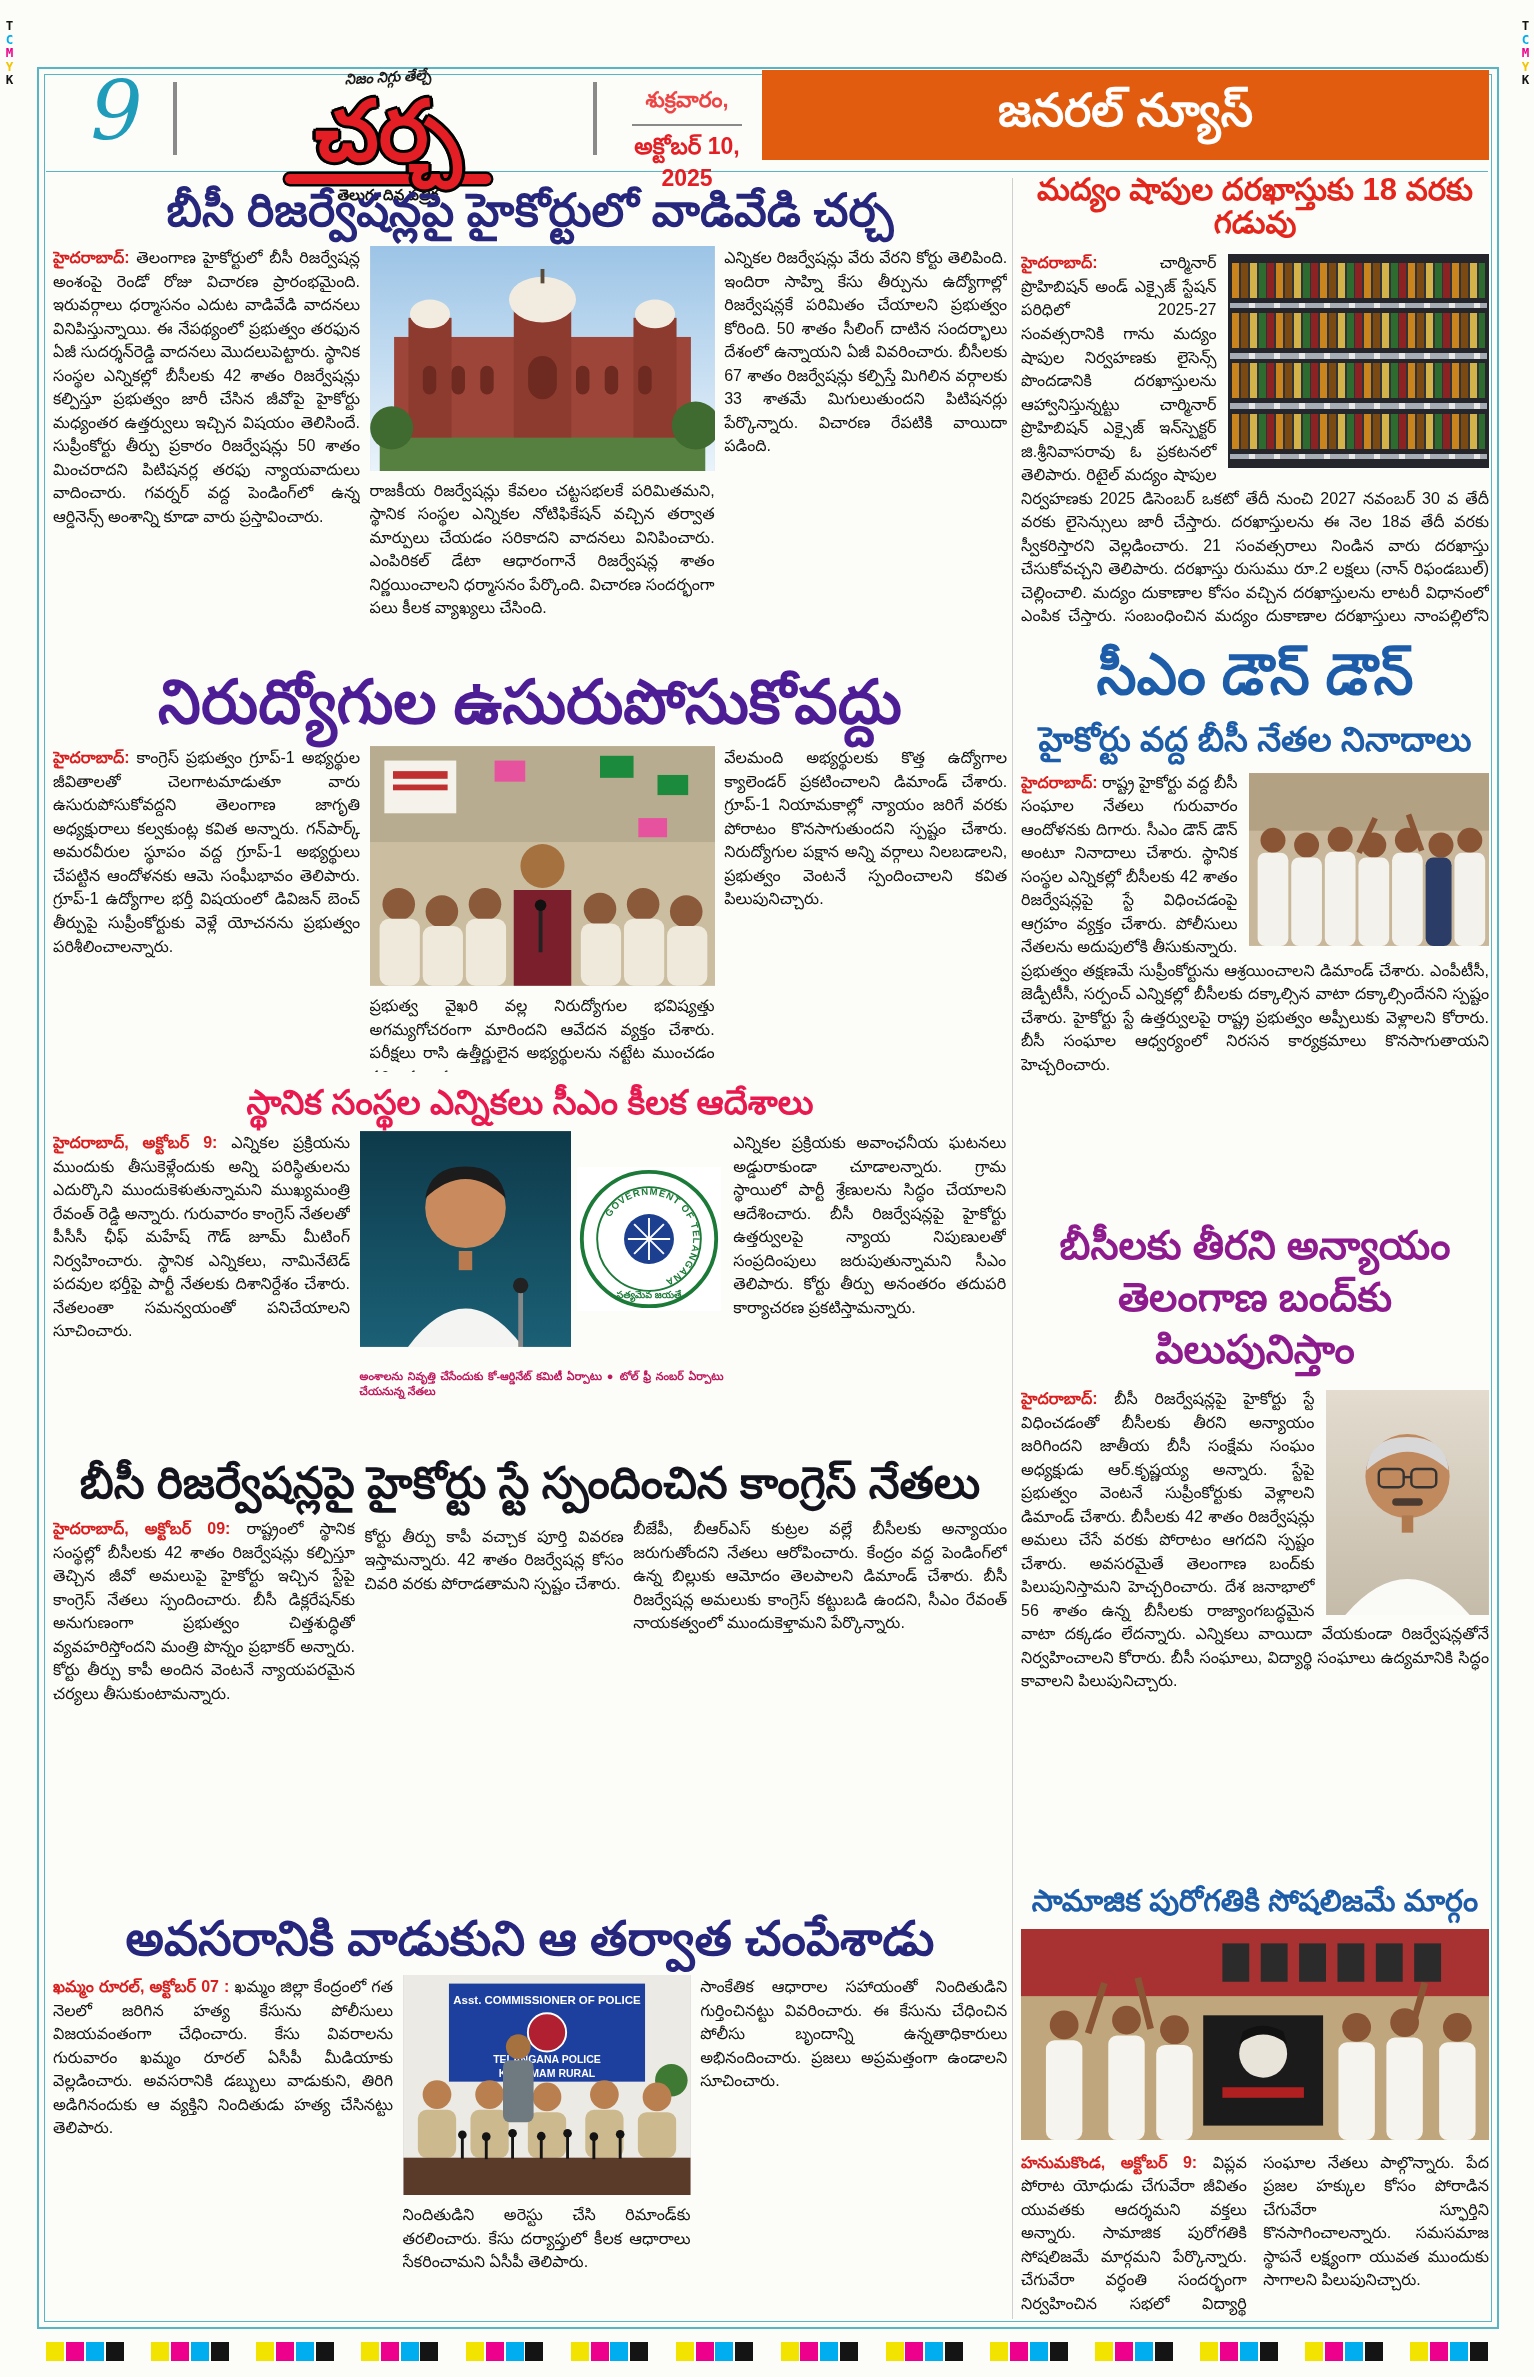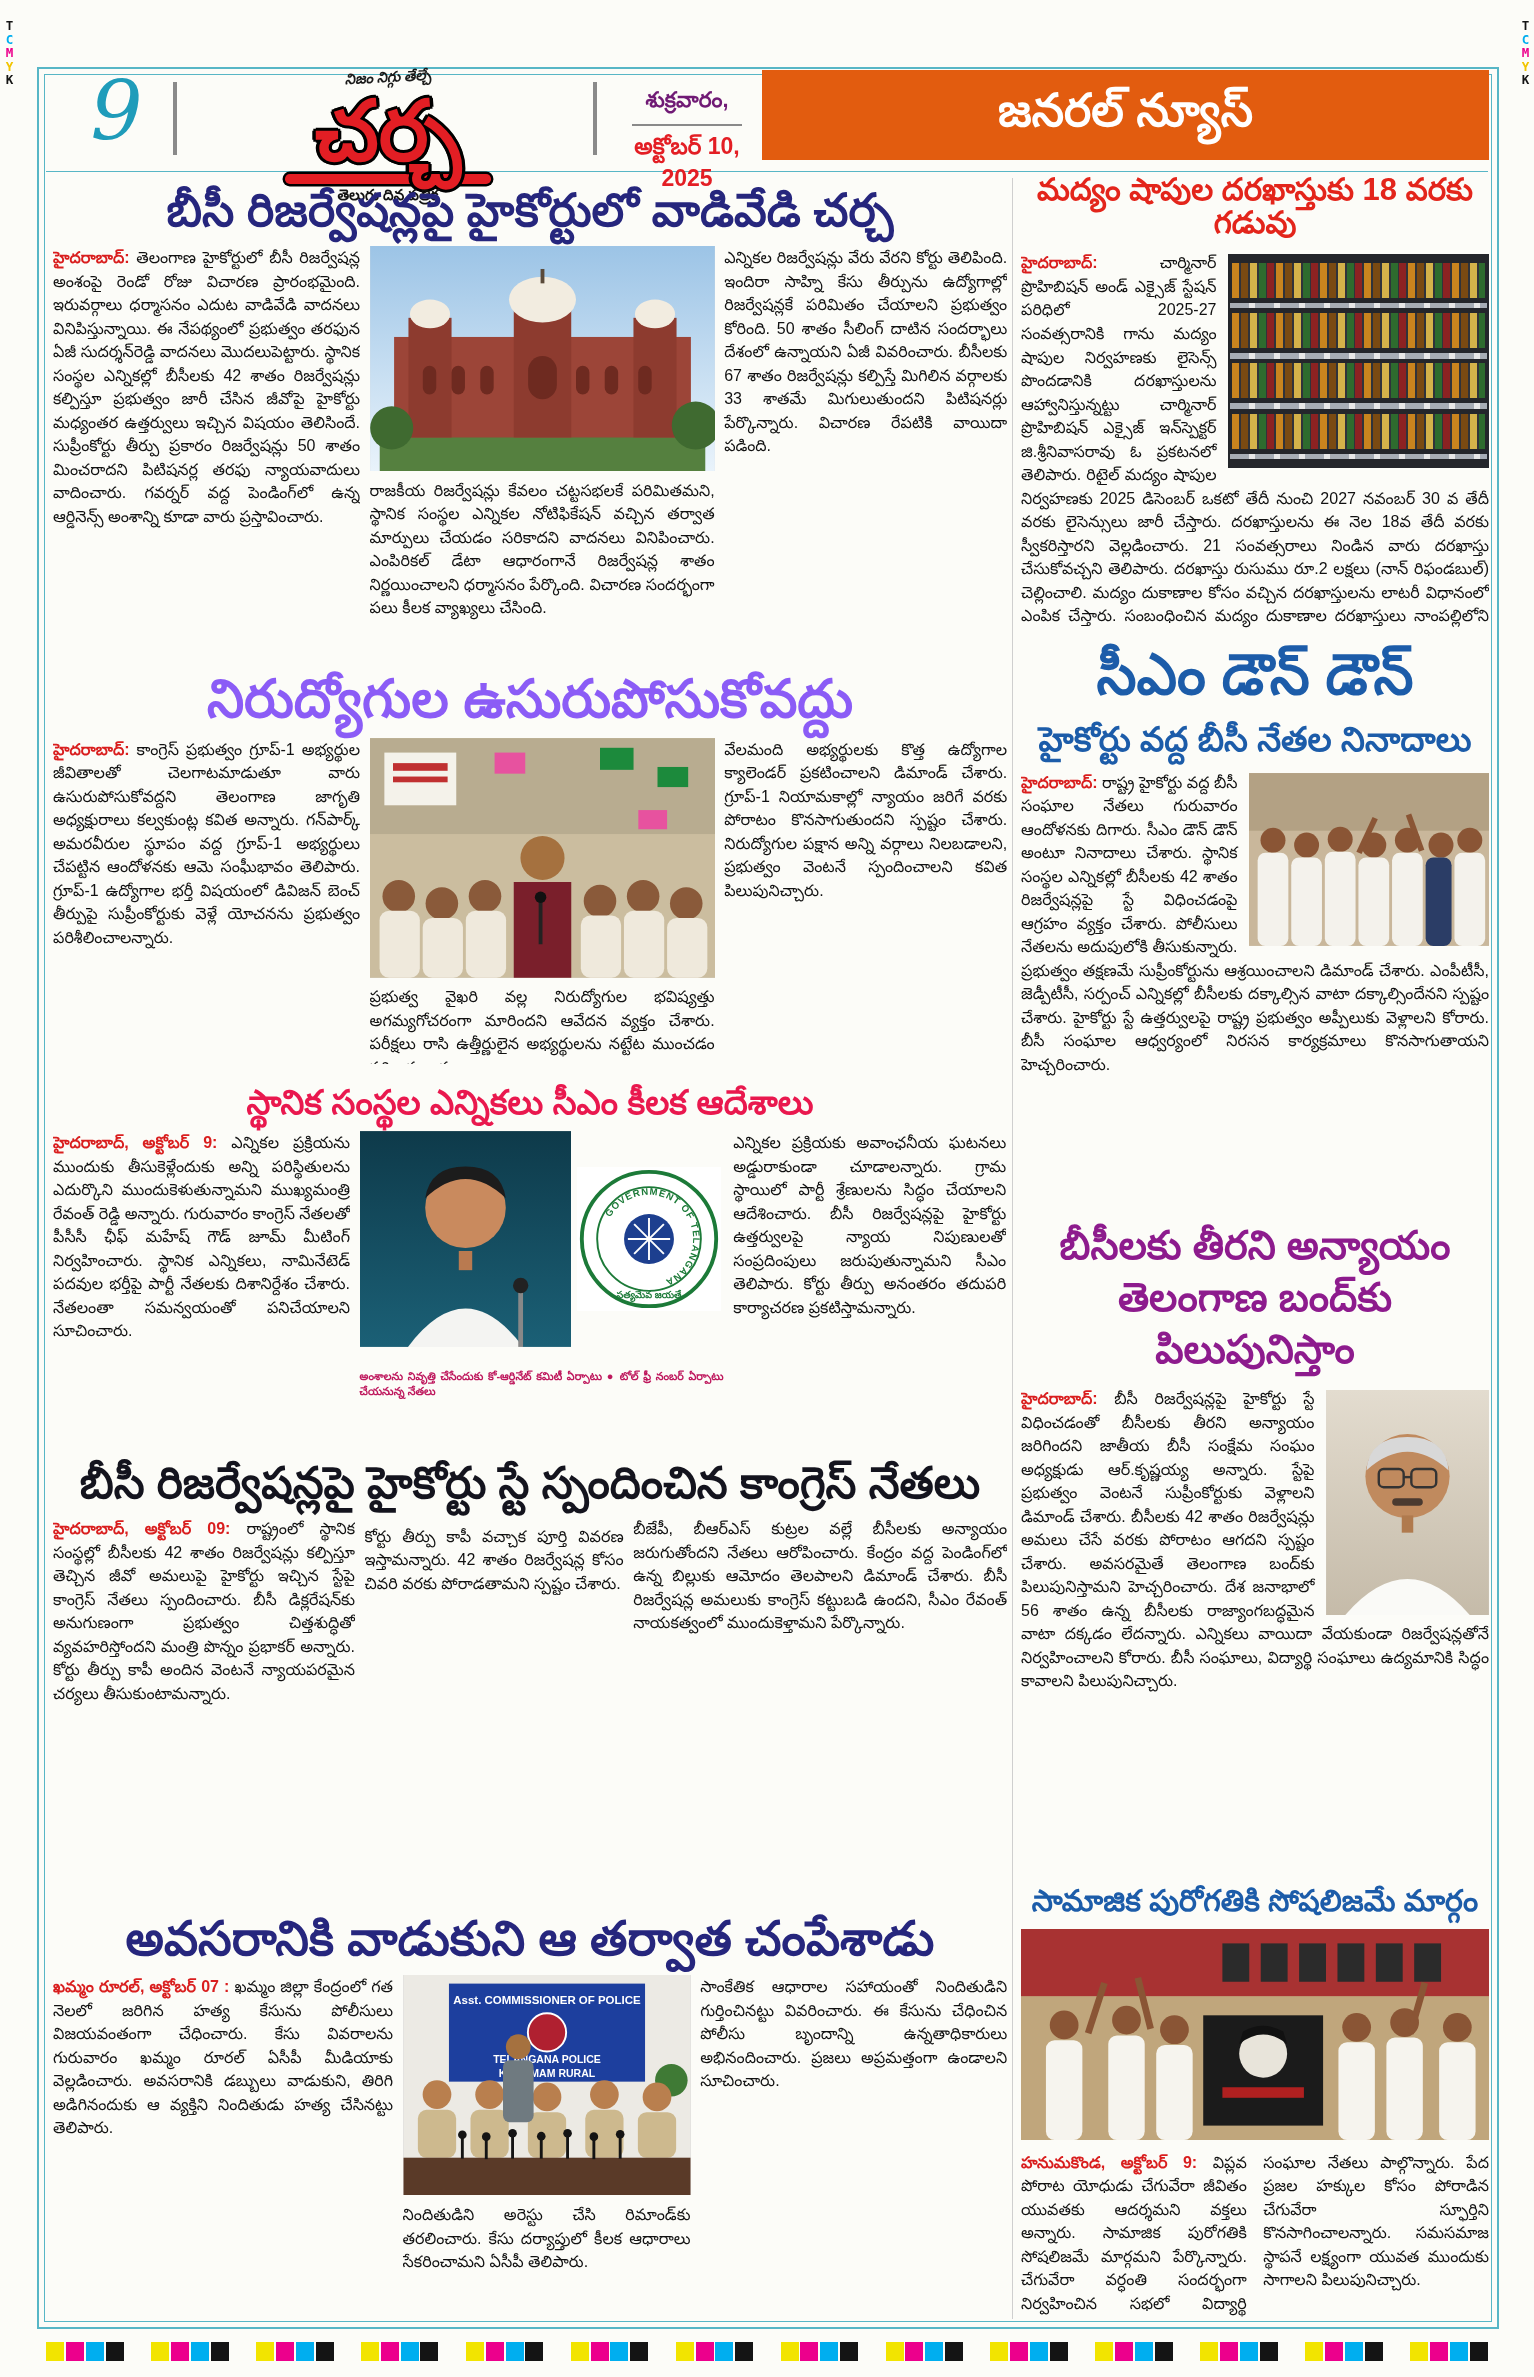--- a/index.html
+++ b/index.html
@@ -24,31 +24,31 @@
             font:italic 400 82px "DejaVu Serif",serif;color:#1f9cba;line-height:1;}
   .hdr-div{position:absolute;top:82px;width:4.3px;height:73px;background:#8a8a8a;}
   .masthead{position:absolute;left:206px;top:69px;width:364px;text-align:center;}
   .mast-tagline{font:italic bold 14.4px "Liberation Sans",sans-serif;color:#1a1a1a;transform:rotate(-3deg);}
   .mast-title{font:bold 84px "Liberation Sans",sans-serif;color:#e31e24;line-height:1.0;
       text-shadow:-3.4px 0 #000,3.4px 0 #000,0 -3.4px #000,0 3.4px #000,-2.4px -2.4px #000,2.4px 2.4px #000,-2.4px 2.4px #000,2.4px -2.4px #000;}
   .mast-bar{width:206px;height:9.6px;background:#e31e24;border-radius:4.8px;margin:1px auto 2.9px auto;
             box-shadow:0 0 0 2.4px #000;}
   .mast-sub{font:bold 15px "Liberation Sans",sans-serif;color:#111;}
   .date-block{position:absolute;left:608px;top:87px;width:158px;text-align:center;}
-  .date-weekday{font:bold 21.6px "Liberation Sans",sans-serif;color:#701a75;}
+  .date-weekday{font:bold 21.6px "Liberation Sans",sans-serif;color:#ef4444;}
   .date-sep{width:110px;height:2.4px;background:#8a8a8a;margin:6.7px auto;}
   .date-value{font:bold 23px "Liberation Sans",sans-serif;color:#e31e24;}
   .section-banner{position:absolute;left:762px;top:70px;width:727px;height:90px;background:#e25c0f;
             display:flex;align-items:center;justify-content:center;
             font:bold 46px "Liberation Sans",sans-serif;color:#fff;}
   
   .article{position:absolute;}
   .hl{text-align:center;font-weight:800;line-height:1.08;margin:0;}
   .hl.navy{color:#26267d;font-size:46px;}
-  .hl.orange{color:#8b5cf6;font-size:53px;}
+  .hl.orange{color:#4c1d95;font-size:61px;}
   .hl.crimson{color:#e9184e;font-size:34px;}
   .hl.black{color:#14141e;font-size:44px;}
   .hl.navy2{color:#26267d;font-size:48px;}
   .hl.red{color:#e3251b;font-size:31px;}
   .hl.blue-big{color:#1c5ca9;font-size:57px;}
   .hl.blue-sub{color:#1c5ca9;font-size:34px;}
   .hl.purple{color:#8d1b8d;font-size:40px;line-height:1.3;}
   .hl.blue-sm{color:#1c5ca9;font-size:30px;}
   .a-body{display:grid;gap:9.6px;margin-top:10.5px;overflow:hidden;}
   .txt{font-size:16px;line-height:1.47;text-align:justify;overflow:hidden;}

